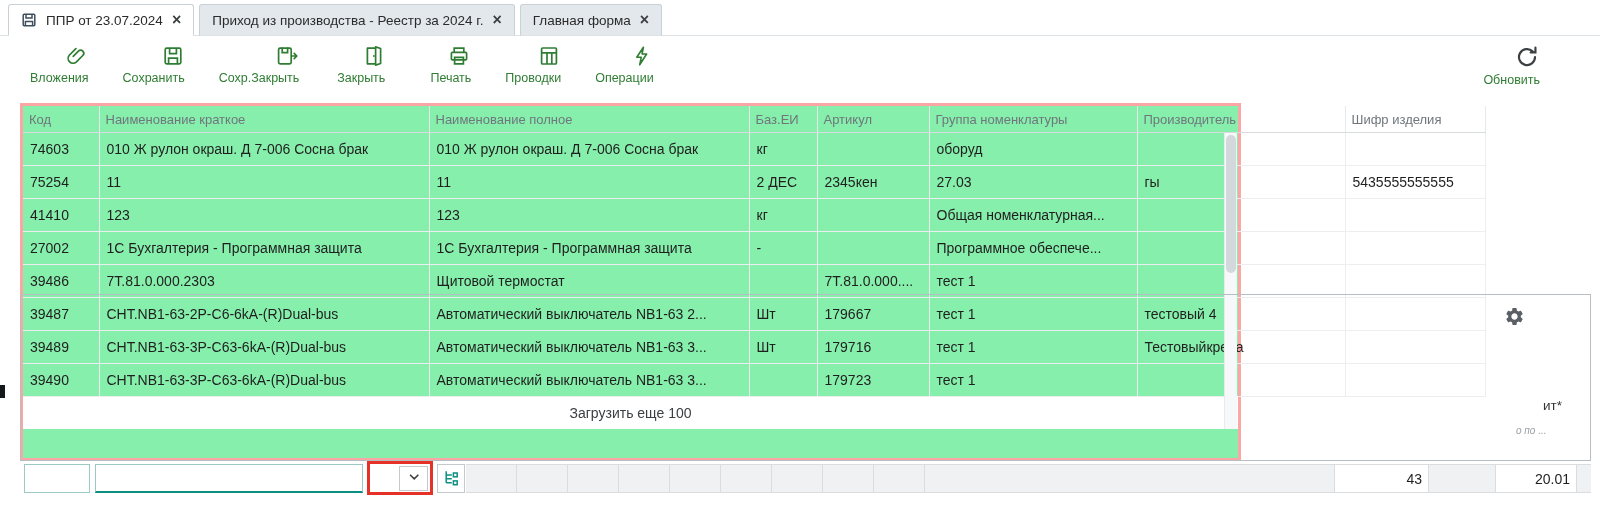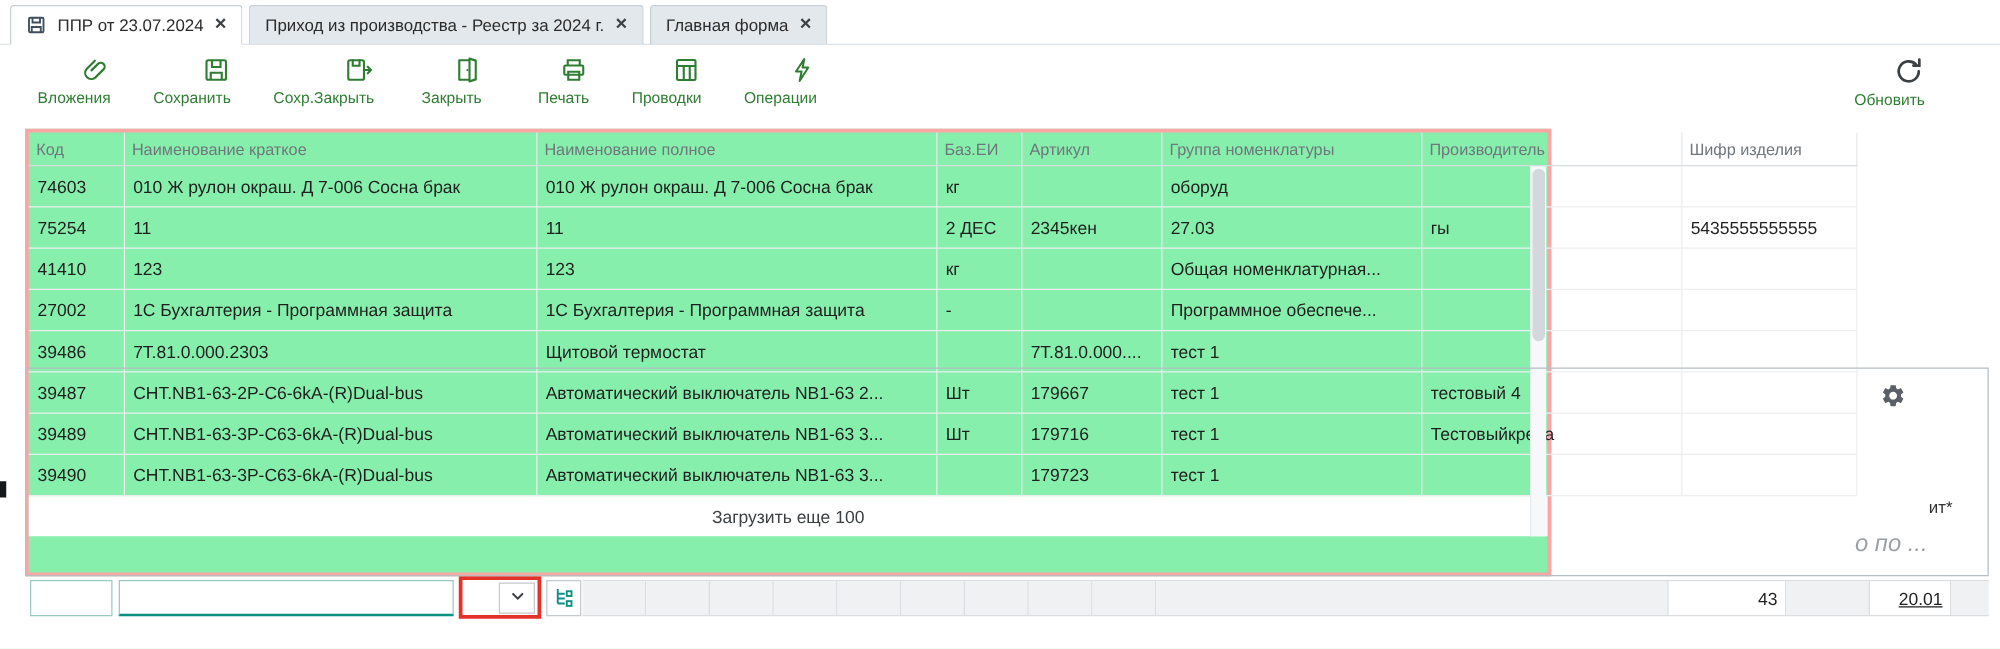--- a/index.html
+++ b/index.html
@@ -27,36 +27,36 @@
   .grid th:nth-child(1),.grid th:nth-child(2),.grid th:nth-child(4){text-align:left;}
   .grid td{height:32px;border-right:1px solid #eceeef;border-bottom:1px solid #eceeef;padding:0 7px;white-space:nowrap;overflow:hidden;}
   .load-more{height:32px;line-height:32px;text-align:center;font-size:14px;color:#3c4043;cursor:pointer;background:#fff;}
   .vscroll{position:absolute;top:27px;right:1px;width:12px;height:296px;background:#f7f8f9;border-left:1px solid #e9ebed;}
   .vthumb{position:absolute;top:2px;left:1px;right:1px;height:138px;background:#d3d8dc;border-radius:5px;}
   
   .section-outline{position:absolute;left:20px;top:196px;width:1571px;height:167px;border:1px solid #b6bdc3;box-sizing:border-box;z-index:4;pointer-events:none;}
   
   .gear-btn{position:absolute;left:1504px;top:208px;background:none;border:none;padding:0;cursor:pointer;z-index:1;}
   .partial-label{position:absolute;left:1543px;top:300px;font-size:13.5px;color:#333;z-index:1;white-space:nowrap;}
-  .partial-ph{position:absolute;left:1484px;top:327px;font-size:19px;color:#9aa0a6;font-style:italic;z-index:1;white-space:nowrap;}
+  .partial-ph{position:absolute;left:1516px;top:327px;font-size:10px;color:#9aa0a6;font-style:italic;z-index:1;white-space:nowrap;}
   .edge-mark{position:absolute;left:0;top:287px;width:5px;height:13px;background:#15181b;z-index:3;}
   
   .footer{position:absolute;left:20px;top:365px;width:1571px;height:31px;z-index:3;}
   .f-inp1{position:absolute;left:4px;top:1px;width:66px;height:29px;border:1px solid #9cc9c3;box-sizing:border-box;background:#fff;padding:0 5px;font-size:14px;font-family:inherit;}
   .f-inp2{position:absolute;left:75px;top:1px;width:268px;height:29px;border:1px solid #9cc9c3;border-bottom:2px solid #0a8f82;box-sizing:border-box;background:#fff;padding:0 6px;font-size:14px;font-family:inherit;}
   .redbox{position:absolute;left:347px;top:-2px;width:66px;height:34px;border:3px solid #e53228;box-sizing:border-box;display:flex;align-items:center;justify-content:flex-end;padding-right:2px;z-index:6;}
   .chev{width:29px;height:25px;border:1px solid #c3c9cd;background:#fff;display:flex;align-items:center;justify-content:center;cursor:pointer;padding:0;}
   .treebtn{position:absolute;left:417px;top:1px;width:28px;height:29px;border:1px solid #c3c9cd;background:#fff;display:flex;align-items:center;justify-content:center;cursor:pointer;padding:0;}
   .gcells{position:absolute;left:446px;top:1px;height:29px;width:1125px;display:flex;border-top:1px solid #d9dde0;border-bottom:1px solid #d9dde0;box-sizing:border-box;}
   .gc{background:#f0f1f2;border-right:1px solid #d9dde0;box-sizing:border-box;height:100%;}
   .gc.small{width:51px;}
   .gc.wide{width:410px;}
   .gc.val{width:94px;background:#fff;display:flex;align-items:center;justify-content:flex-end;padding-right:6px;font-size:14px;color:#1f1f1f;}
   .gc.gap{width:67px;}
-  .gc.val2{width:65px;background:#fff;display:flex;align-items:center;justify-content:flex-end;padding-right:6px;font-size:14px;color:#1f1f1f;text-decoration:underline;}
+  .gc.val2{width:81px;background:#fff;display:flex;align-items:center;justify-content:flex-end;padding-right:6px;font-size:14px;color:#1f1f1f;}
   .gc.fill{flex:1;border-right:none;}
 </style>
 </head>
 <body>
 
 <div class="tabbar">
   <div class="tab active">
     <span class="tabicon">
       <svg width="16" height="16" viewBox="0 0 16 16" fill="none" stroke="#3e4e5c" stroke-width="1.5">
         <rect x="2.2" y="2.2" width="11.6" height="11.6" rx="1"></rect>

